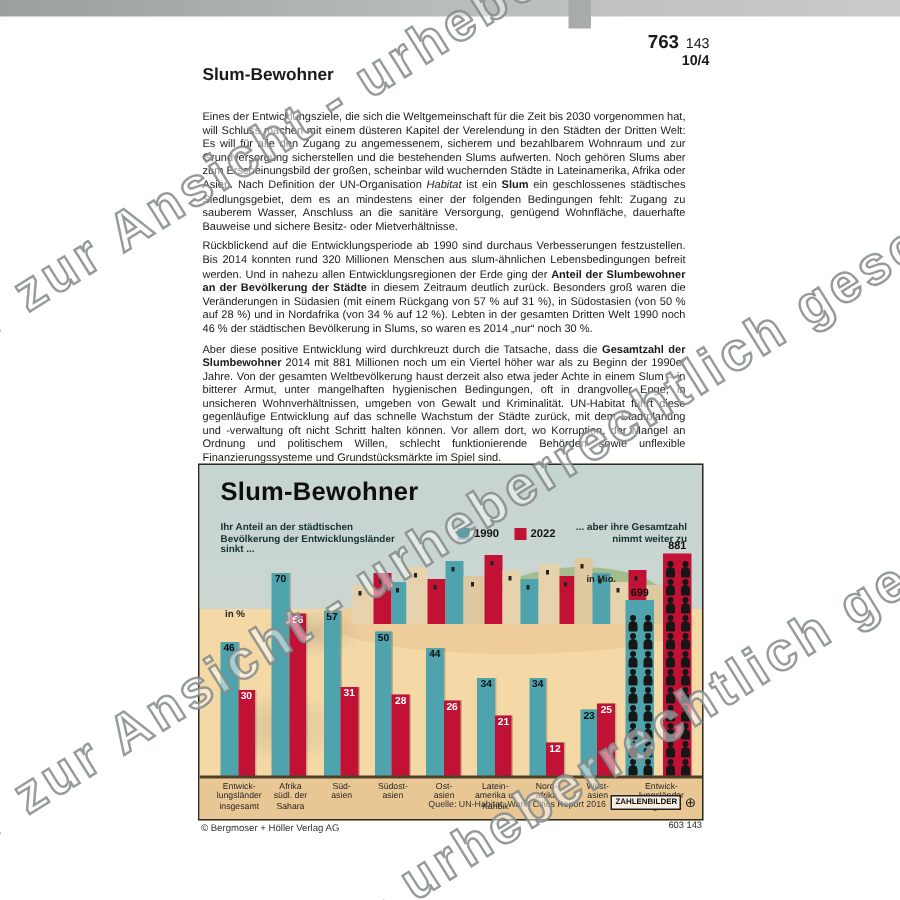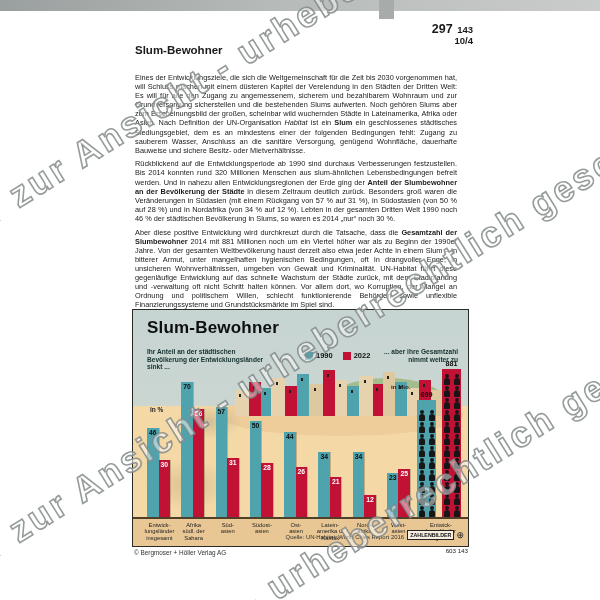--- a/index.html
+++ b/index.html
@@ -7,21 +7,21 @@
   #page{position:relative;width:600px;height:600px;background:#fff;overflow:hidden;}
 
   
   .scan-strip{position:absolute;left:0;top:0;width:600px;height:11px;
     background:linear-gradient(90deg,#9aa09f,#b6bab9 45%,#c9cccb);}
   .scan-notch{position:absolute;left:379px;top:0;width:15px;height:19px;background:#a7acab;}
 
   
   .codes{position:absolute;right:127px;top:22px;text-align:right;line-height:11px;}
   .code-main{font-size:12.5px;font-weight:bold;}
-  .code-sub{font-size:9.5px;font-weight:bold;}
+  .code-sub{font-size:9.5px;font-weight:normal;}
   .code-issue{font-size:9.5px;font-weight:bold;}
 
   .doc-title{position:absolute;left:135px;top:44px;font-size:11.5px;font-weight:bold;}
 
   .text-col{position:absolute;left:135px;top:61px;width:322px;margin-top:12px;}
   .text-col p{margin:0 0 4.5px 0;font-size:7.35px;line-height:9.1px;text-align:justify;}
   .text-col .b{font-weight:bold;}
   .text-col .i{font-style:italic;}
 
   
@@ -87,21 +87,21 @@
 </style>
 </head>
 <body>
 
 <div id="page">
 
   <div class="scan-strip"></div>
   <div class="scan-notch"></div>
 
   <div class="codes">
-    <div><span class="code-main">297</span> <span class="code-sub">143</span></div>
+    <div><span class="code-main">763</span> <span class="code-sub">143</span></div>
     <div class="code-issue">10/4</div>
   </div>
 
   <div class="doc-title">Slum-Bewohner</div>
 
   <div class="text-col">
       <p><span>Eines der Entwicklungsziele, die sich die Weltgemeinschaft für die Zeit bis 2030 vorgenommen hat, will Schluss machen mit einem düsteren Kapitel der Verelendung in den Städten der Dritten Welt: Es will für alle den Zugang zu angemessenem, sicherem und bezahlbarem Wohnraum und zur Grundversorgung sicherstellen und die bestehenden Slums aufwerten. Noch gehören Slums aber zum Erscheinungsbild der großen, scheinbar wild wuchernden Städte in Lateinamerika, Afrika oder Asien. Nach Definition der UN-Organisation </span><span class="i">Habitat</span><span> ist ein </span><span class="b">Slum</span><span> ein geschlossenes städtisches Siedlungsgebiet, dem es an mindestens einer der folgenden Bedingungen fehlt: Zugang zu sauberem Wasser, Anschluss an die sanitäre Versorgung, genügend Wohnfläche, dauerhafte Bauweise und sichere Besitz- oder Mietverhältnisse.</span></p>
       <p><span>Rückblickend auf die Entwicklungsperiode ab 1990 sind durchaus Verbesserungen festzustellen. Bis 2014 konnten rund 320 Millionen Menschen aus slum-ähnlichen Lebensbedingungen befreit werden. Und in nahezu allen Entwicklungsregionen der Erde ging der </span><span class="b">Anteil der Slumbewohner an der Bevölkerung der Städte</span><span> in diesem Zeitraum deutlich zurück. Besonders groß waren die Veränderungen in Südasien (mit einem Rückgang von 57 % auf 31 %), in Südostasien (von 50 % auf 28 %) und in Nordafrika (von 34 % auf 12 %). Lebten in der gesamten Dritten Welt 1990 noch 46 % der städtischen Bevölkerung in Slums, so waren es 2014 „nur“ noch 30 %.</span></p>
       <p><span>Aber diese positive Entwicklung wird durchkreuzt durch die Tatsache, dass die </span><span class="b">Gesamtzahl der Slumbewohner</span><span> 2014 mit 881 Millionen noch um ein Viertel höher war als zu Beginn der 1990er Jahre. Von der gesamten Weltbevölkerung haust derzeit also etwa jeder Achte in einem Slum – in bitterer Armut, unter mangelhaften hygienischen Bedingungen, oft in drangvoller Enge, in unsicheren Wohnverhältnissen, umgeben von Gewalt und Kriminalität. UN-Habitat führt diese gegenläufige Entwicklung auf das schnelle Wachstum der Städte zurück, mit dem Stadtplanung und -verwaltung oft nicht Schritt halten können. Vor allem dort, wo Korruption, der Mangel an Ordnung und politischem Willen, schlecht funktionierende Behörden sowie unflexible Finanzierungssysteme und Grundstücksmärkte im Spiel sind.</span></p>
       <p><span>Slums sind zwar in erster Linie ein Phänomen der Verstädterung in der Dritten Welt, aber auch in entwickelten Ländern kommt es zunehmend zu gravierendem Wohnungsmangel und „wilder“ Ansiedlung in städtischen Regionen. Auch dort droht die Gefahr des Ausschlusses aus der Teilhabe am städtischen Leben, mit geregelter Arbeit, Bildung und sozialem Schutz.</span></p>

